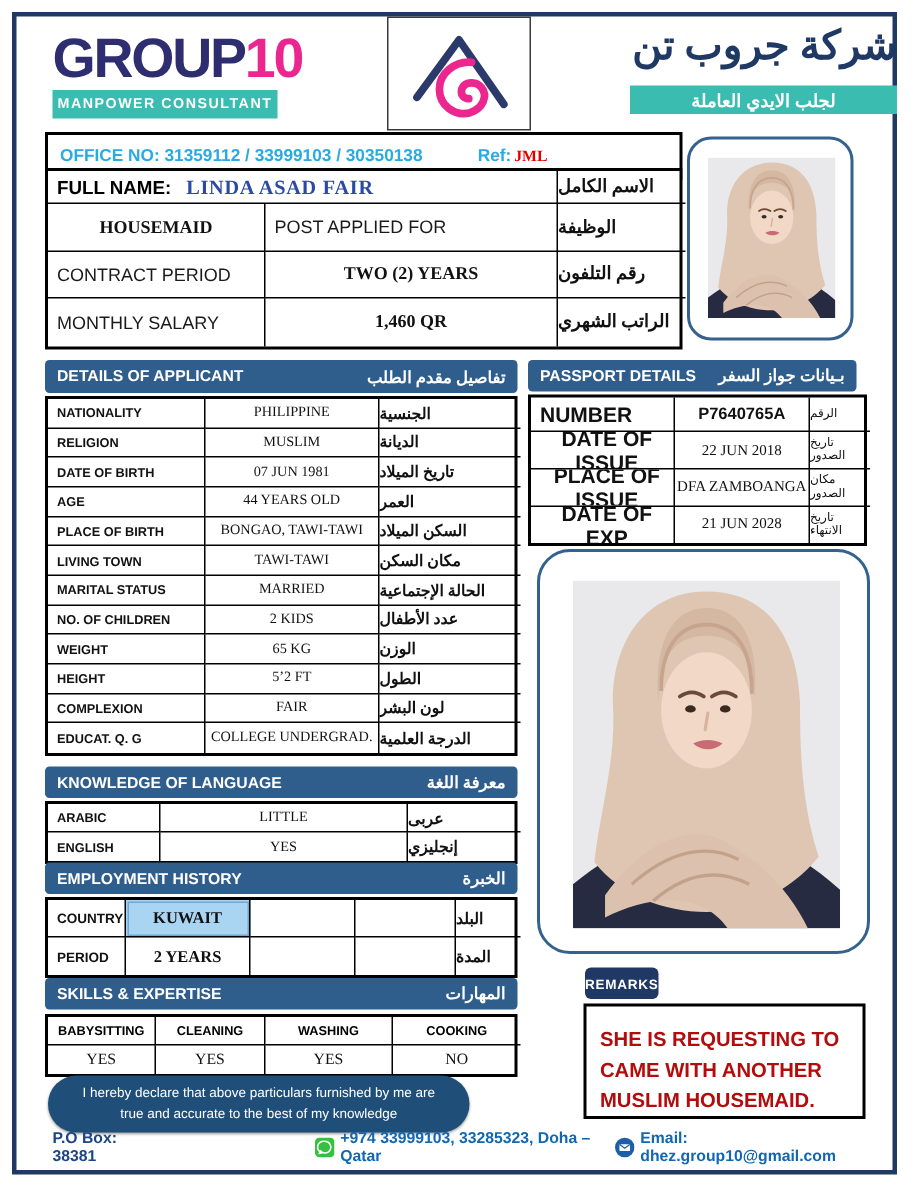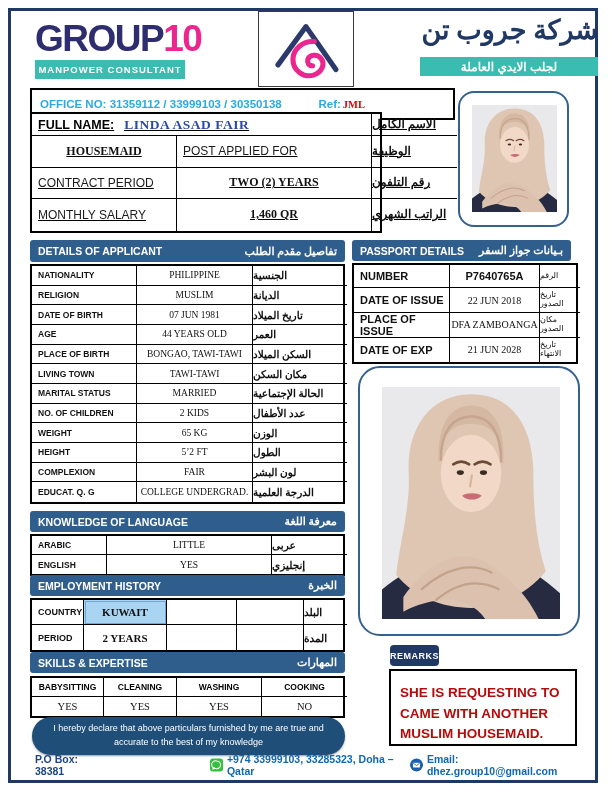--- a/index.html
+++ b/index.html
@@ -41,22 +41,22 @@
   .gt{display:grid;border:2px solid #000;background:#fff;}
   .gt .c{border-right:1px solid #000;border-bottom:1px solid #000;display:flex;
          align-items:center;overflow:hidden;}
   .gt .lc{border-right:none;} .gt .lr{border-bottom:none;}
   .lab{padding-left:6px;font-weight:bold;font-size:8.5px;color:#111;}
   .val{justify-content:center;text-align:center;font-family:"Liberation Serif",serif;font-size:9.5px;color:#111;}
   .arc{justify-content:flex-end;padding-right:6px;font-family:"Liberation Serif",serif;
        font-weight:bold;font-size:10.5px;color:#111;direction:rtl;}
 
   
-  .identity{left:30px;top:112px;width:352px;grid-template-columns:145px 195px 85px;
-            grid-template-rows:22px 31.5px 31.5px 31.5px;text-decoration:underline;}
+  .identity{left:30px;top:112px;width:425px;grid-template-columns:145px 195px 85px;
+            grid-template-rows:22px 31.5px 31.5px 31.5px;}
   .identity .fn-cell{grid-column:1 / span 2;}
   .fn-label{font-weight:bold;font-size:12.5px;color:#000;padding-left:6px;}
   .fn-value{font-weight:bold;font-size:13.5px;color:#2B4AA5;font-family:"Liberation Serif",serif;
             margin-left:10px;letter-spacing:.5px;}
   .identity .ilab{font-size:12px;color:#1a1a1a;font-weight:normal;padding-left:6px;}
   .identity .ival{font-weight:bold;font-size:12px;}
   .identity .iarc{font-size:12px;}
 
   
   .hdr{background:#2F5E8C;color:#fff;border-radius:3px;display:flex;align-items:center;
@@ -76,27 +76,27 @@
           grid-template-rows:25px 25px;}
   .emptab .lab{font-size:9px;}
   .emptab .val{font-weight:bold;font-size:11px;}
   .kw{background:#A9D4F2;outline:1px solid #6FA8D6;outline-offset:-2px;}
   .skilltab{left:30px;top:676px;width:315px;grid-template-columns:72px 73px 85px 85px;
             grid-template-rows:19px 19px;}
   .skilltab .shead{justify-content:center;font-weight:bold;font-size:8.5px;}
   .skilltab .val{font-size:10.5px;}
   .passtab{left:352px;top:263px;width:226px;grid-template-columns:96px 90px 40px;
            grid-template-rows:23px 25px;grid-auto-rows:24.5px;}
-  .passtab .lab{font-size:11px;}
+  .passtab .lab{font-size:14px;text-align:center;}
   .passtab .val{font-size:10px;}
   .passtab .num{font-family:"Liberation Sans",sans-serif;font-weight:bold;font-size:11px;}
   .passtab .arc{font-size:8px;font-weight:normal;text-align:left;line-height:1.1;}
 
   
-  .decl{left:32px;top:717px;width:313px;height:38px;background:#1F4E79;border-radius:19px;
+  .decl{left:32px;top:717px;width:281px;height:38px;background:#1F4E79;border-radius:19px;
         color:#fff;font-size:9px;display:flex;align-items:center;justify-content:center;
         text-align:center;padding:0 16px;line-height:1.55;box-shadow:0 1px 2px rgba(0,0,0,.4);}
 
   
   .rem-btn{left:390px;top:645px;width:49px;height:21px;background:#1F3864;border-radius:4px;
            color:#fff;font-weight:bold;font-size:9px;display:flex;align-items:center;
            justify-content:center;letter-spacing:.5px;}
   .rem-box{left:389px;top:669px;width:188px;height:77px;border:2px solid #000;
            display:flex;align-items:flex-end;}
   .rem-text{color:#B30C0C;font-weight:bold;font-size:13.5px;line-height:1.5;padding:0 6px 0 9px;}

